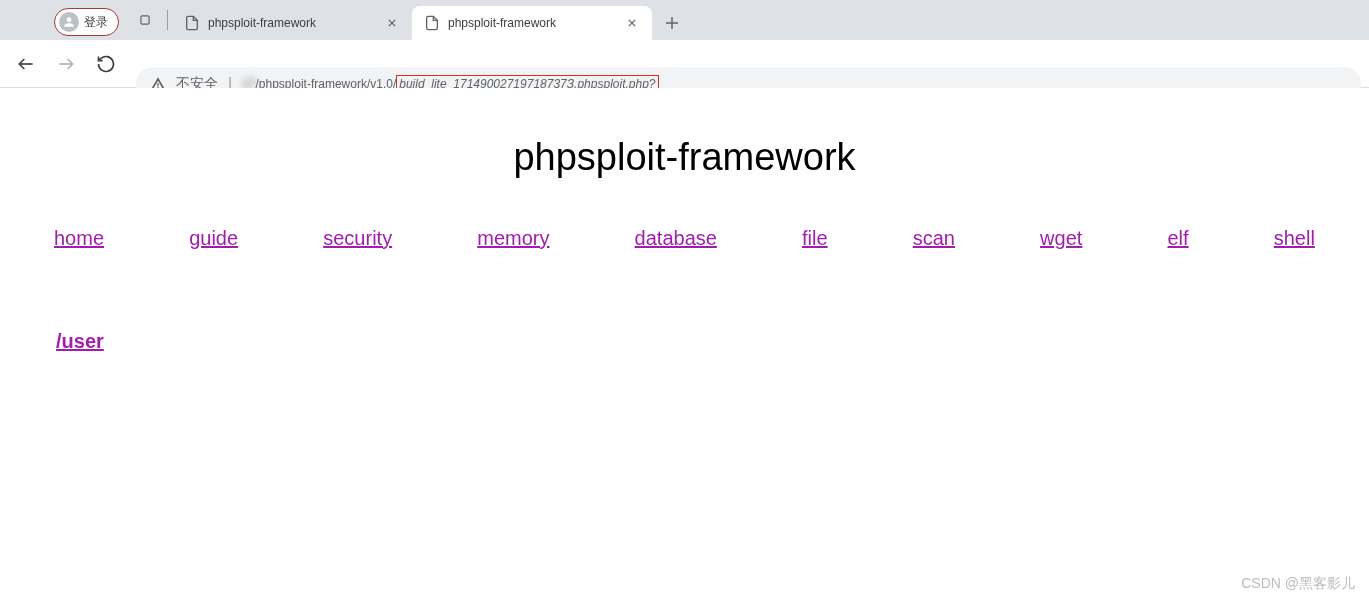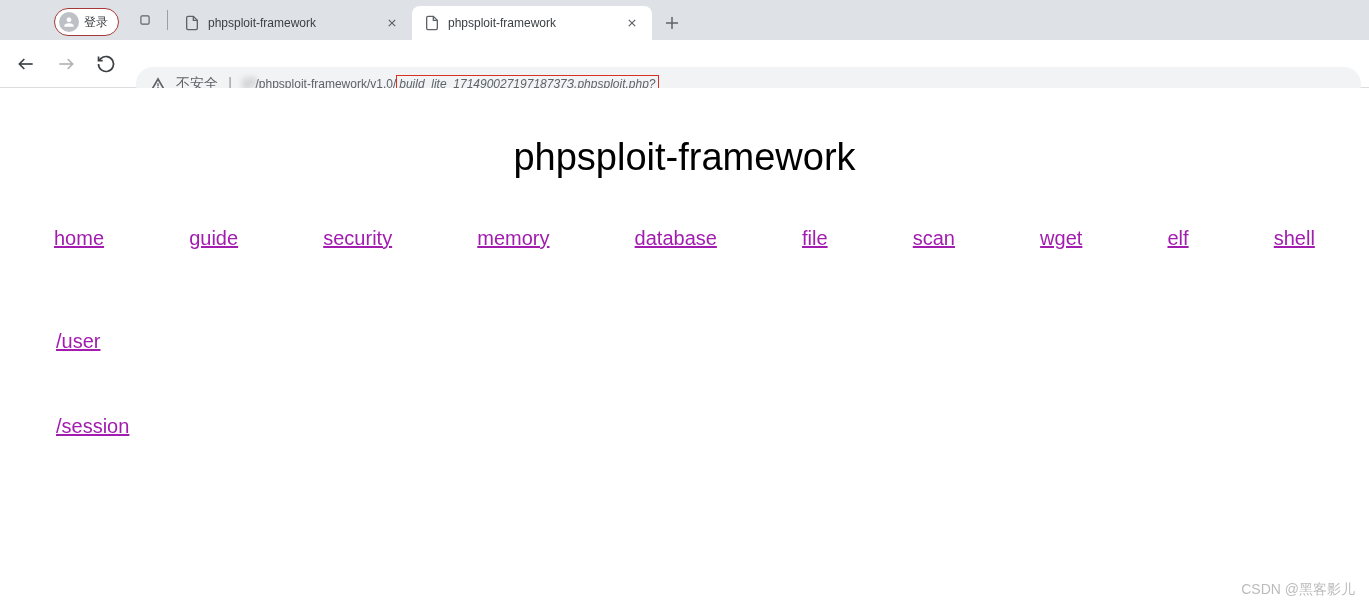--- a/index.html
+++ b/index.html
@@ -38,23 +38,23 @@
   .omnibox .url-blur { filter: blur(3px); }
   .omnibox .url-highlight { border: 1px solid #d93025; padding: 1px 2px; color: #5f6368; font-style: italic; }
   
   .content { background: #fff; padding: 0; height: calc(613px - 88px); position: relative; overflow: hidden; }
   .page-title { text-align: center; font-size: 38px; font-weight: 400; color: #000; padding-top: 48px; font-family: "Segoe UI", Arial, sans-serif; }
   
   .top-nav { display: flex; padding: 48px 54px 0 54px; gap: 0; justify-content: space-between; }
   .top-nav a, .side-list a { color: #a21caf; text-decoration: underline; font-size: 20px; font-family: "Segoe UI", Arial, sans-serif; }
   
   .side-list { padding: 80px 0 0 56px; }
-  .side-list div { margin-bottom: 62px; }
+  .side-list div { margin-bottom: 62px; font-weight: bold; }
   
-  .watermark { position: absolute; right: 14px; bottom: 14px; font-size: 14px; color: rgba(120,120,120,0.5); font-family: "Microsoft YaHei", sans-serif; }
+  .watermark { position: absolute; right: 14px; bottom: 20px; font-size: 14px; color: rgba(120,120,120,0.5); font-family: "Microsoft YaHei", sans-serif; }
 </style>
 </head>
 <body>
 
 <div class="chrome-top">
   <div class="profile-pill">
     <div class="avatar">
       <svg viewBox="0 0 24 24">
           <path d="M12 12c2.2 0 4-1.8 4-4s-1.8-4-4-4-4 1.8-4 4 1.8 4 4 4zm0 2c-2.7 0-8 1.3-8 4v2h16v-2c0-2.7-5.3-4-8-4z"></path>
         </svg>
@@ -151,17 +151,16 @@
     <a>database</a>
     <a>file</a>
     <a>scan</a>
     <a>wget</a>
     <a>elf</a>
     <a>shell</a>
   </div>
 
   <div class="side-list">
     <div><a>/user</a></div>
-    <div><a>/session</a></div>
   </div>
 
   <div class="watermark">CSDN @黑客影儿</div>
 </div>
 
 </body></html>

